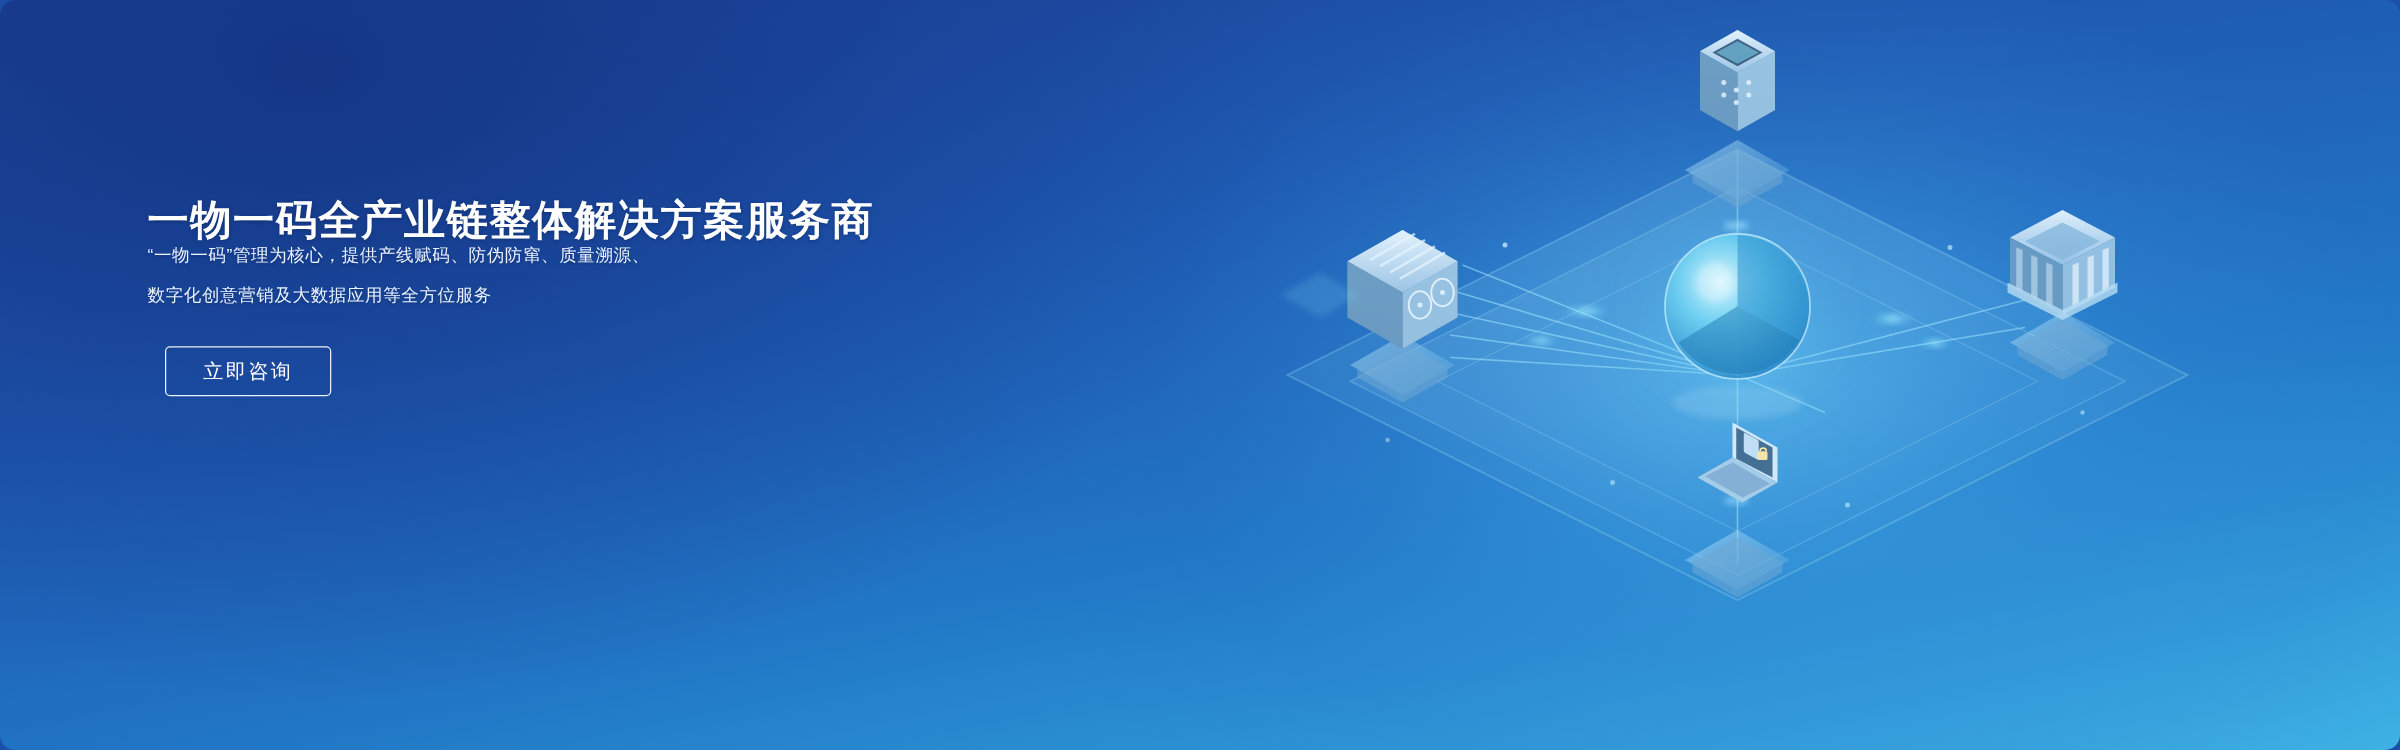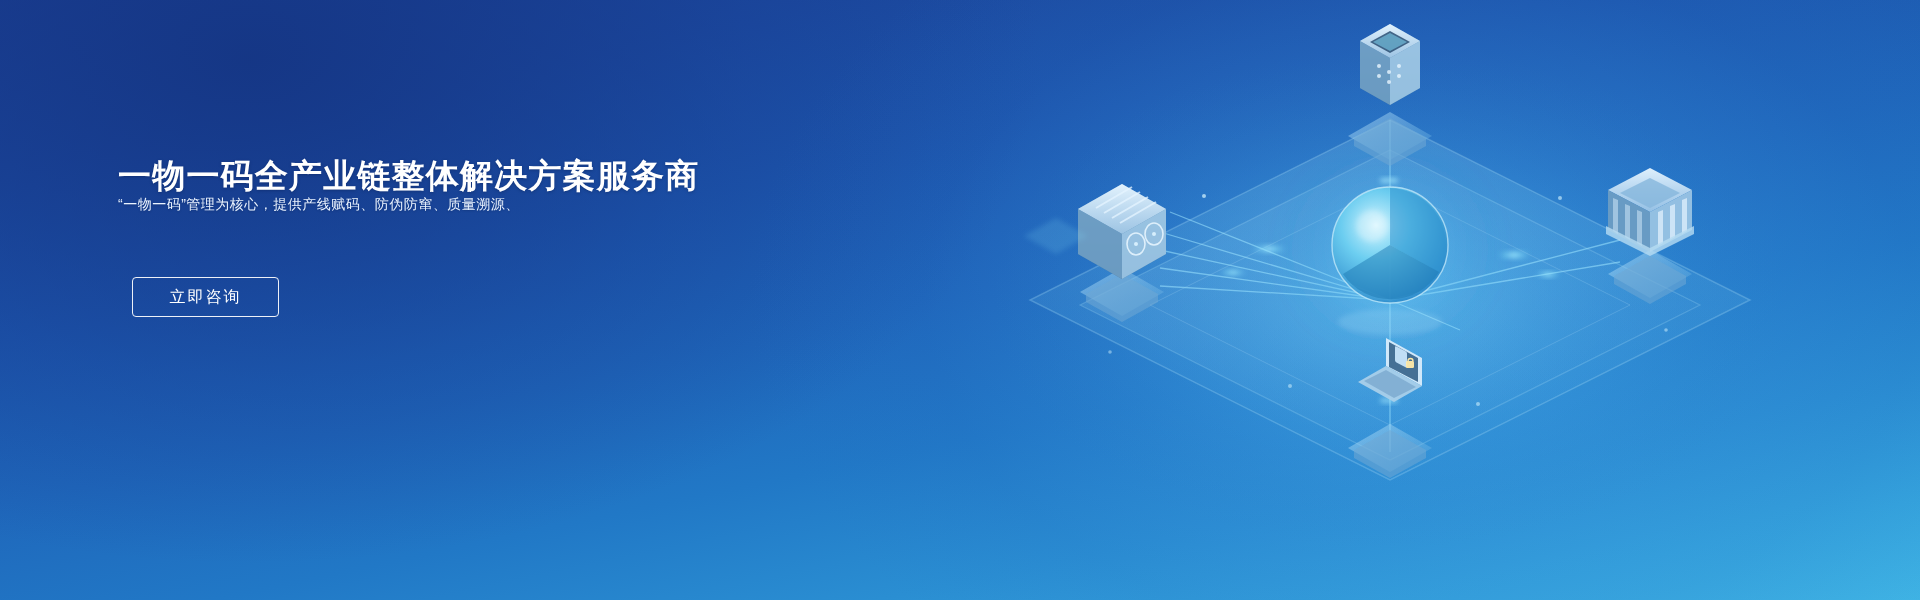--- a/index.html
+++ b/index.html
@@ -16,60 +16,62 @@
       radial-gradient(ellipse 1100px 700px at 250px 60px, rgba(20,52,130,0.85) 0%, rgba(22,60,145,0.35) 45%, rgba(0,0,0,0) 72%),
       linear-gradient(168deg,
         #1c3f93 0%,
         #1c4aa0 18%,
         #1d57ae 34%,
         #1f67bb 50%,
         #2178c6 64%,
         #2a8ed2 78%,
         #35a4dd 90%,
         #3fb3e4 100%);
+    border-radius: 12px;
   }
 
   
   .content{position:absolute;left:0;top:0;width:760px;height:600px;}
   .headline{
     position:absolute;left:118px;top:133px;
     font-size:33px;font-weight:bold;color:#ffffff;
     letter-spacing:1.2px;line-height:1.25;white-space:nowrap;
     text-shadow:0 1px 3px rgba(8,26,70,0.35);
   }
   .subtitle{
     position:absolute;left:118px;top:188px;width:600px;
     font-size:14px;color:#eaf3ff;line-height:32px;letter-spacing:.5px;
     text-shadow:0 1px 2px rgba(8,26,70,0.30);
   }
   .subtitle .ln{display:block;white-space:nowrap;}
   .cta{
     position:absolute;left:132px;top:277px;
     display:flex;align-items:center;justify-content:center;
-    width:147px;height:40px;
+    width:133px;height:40px;
     border:1px solid rgba(255,255,255,0.92);border-radius:4px;
     color:#ffffff;font-size:16px;letter-spacing:2px;
     background:transparent;cursor:pointer;box-sizing:border-box;
   }
 
   
   .art{position:absolute;left:860px;top:0;width:1060px;height:600px;}
   .art svg{display:block;}
 </style>
 </head>
 <body>
 
 <div class="banner">
 
   <div class="content">
 
     <h1 class="headline">一物一码全产业链整体解决方案服务商</h1>
 
     <div class="subtitle">
       <span class="ln">“一物一码”管理为核心，提供产线赋码、防伪防窜、质量溯源、</span>
+      <span class="ln">数字化创意营销及大数据应用等全方位服务</span>
     </div>
 
     <a class="cta">立即咨询</a>
   </div>
 
   <div class="art">
     <svg width="1060" height="600" viewBox="0 0 1060 600" xmlns="http://www.w3.org/2000/svg">
       <defs>
         <linearGradient id="plateG" x1="0" y1="0" x2="0" y2="1">
           <stop offset="0%" stop-color="#8fd5f2" stop-opacity="0.22"></stop>

